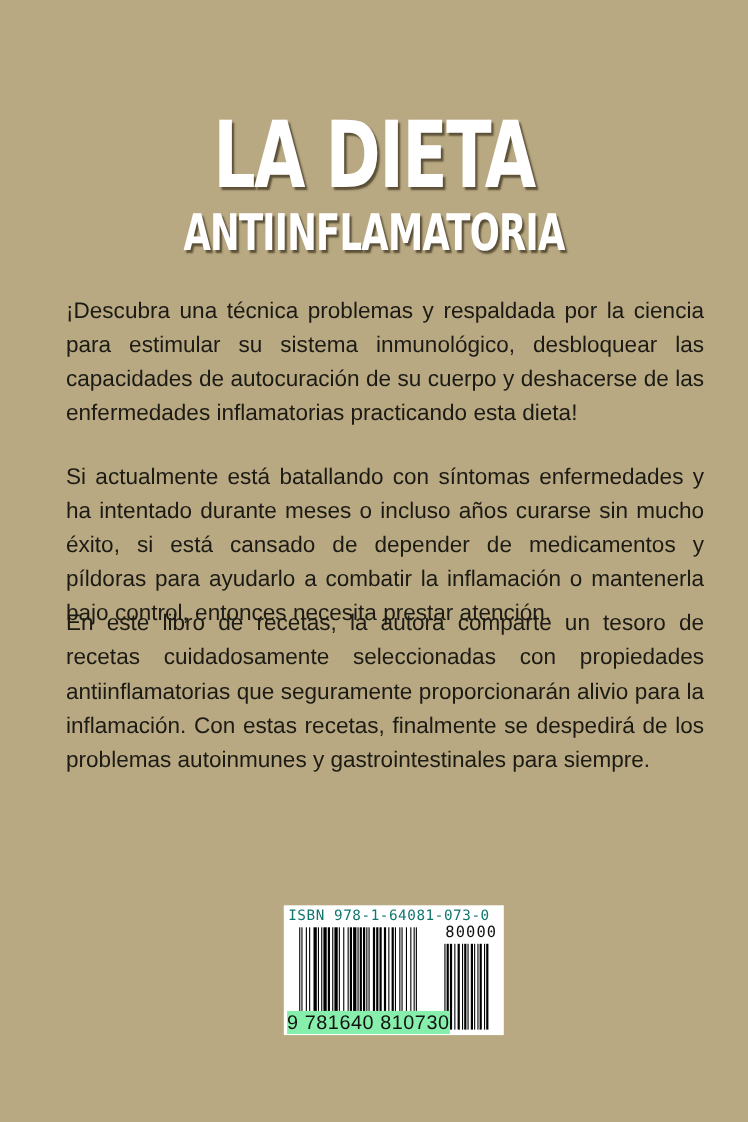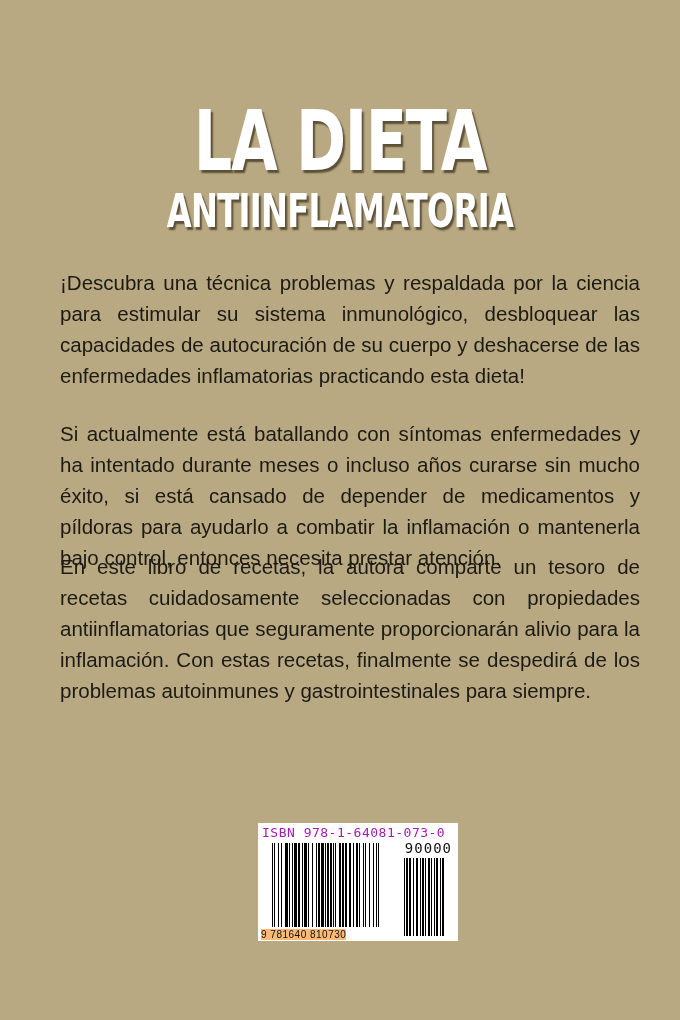--- a/index.html
+++ b/index.html
@@ -24,48 +24,48 @@
     }
     .p1 { top:267px; }
     .p2 { top:418px; }
     .p3 { top:551px; }
     .barcode-box {
       position:absolute; left:258px; top:823px; width:200px; height:118px;
       background:#ffffff; box-sizing:border-box;
     }
     .isbn-text {
       position:absolute; left:4px; top:2px; font-family:"DejaVu Sans Mono", monospace;
-      font-size:13px; color:#a21caf; letter-spacing:0.5px;text-align:center;
+      font-size:13px; color:#0f766e; letter-spacing:0.5px;text-align:center;
     }
     .addon-text {
       position:absolute; right:6px; top:17px; font-family:"DejaVu Sans Mono", monospace;
       font-size:14px; color:#111; letter-spacing:1px;
     }
     .ean-digits {
       position:absolute; left:3px; bottom:1px; font-family:"Liberation Sans", sans-serif;
-      font-size:10px; color:#111; background:#fdba74; letter-spacing:0.5px;
+      font-size:18px; color:#111; background:#86efac; letter-spacing:0.5px;
     }
     .bars-main { position:absolute; left:14px; top:20px; width:125px; height:84px; display:flex; align-items:stretch; }
     .bars-addon { position:absolute; left:146px; top:35px; width:48px; height:78px; display:flex; align-items:stretch; }
     .bar { background:#000; }
     .gap { background:transparent; }
   </style>
 </head>
 <body>
 
 <div class="title title-main">LA DIETA</div>
 <div class="title title-sub">ANTIINFLAMATORIA</div>
 
 <p class="para p1">¡Descubra una técnica problemas y respaldada por la ciencia para estimular su sistema inmunológico, desbloquear las capacidades de autocuración de su cuerpo y deshacerse de las enfermedades inflamatorias practicando esta dieta!</p>
 <p class="para p2">Si actualmente está batallando con síntomas enfermedades y ha intentado durante meses o incluso años curarse sin mucho éxito, si está cansado de depender de medicamentos y píldoras para ayudarlo a combatir la inflamación o mantenerla bajo control, entonces necesita prestar atención.</p>
 <p class="para p3">En este libro de recetas, la autora comparte un tesoro de recetas cuidadosamente seleccionadas con propiedades antiinflamatorias que seguramente proporcionarán alivio para la inflamación. Con estas recetas, finalmente se despedirá de los problemas autoinmunes y gastrointestinales para siempre.</p>
 
 <div class="barcode-box">
   <div class="isbn-text">ISBN 978-1-64081-073-0</div>
-  <div class="addon-text">90000</div>
+  <div class="addon-text">80000</div>
   <div class="bars-main" id="bars-main">
       <div class="bar" style="width: 1.05px;"></div>
       <div class="gap" style="width: 1.05px;"></div>
       <div class="bar" style="width: 1.05px;"></div>
       <div class="gap" style="width: 3.15px;"></div>
       <div class="bar" style="width: 1.05px;"></div>
       <div class="gap" style="width: 2.1px;"></div>
       <div class="bar" style="width: 1.05px;"></div>
       <div class="gap" style="width: 2.1px;"></div>
       <div class="bar" style="width: 3.15px;"></div>

